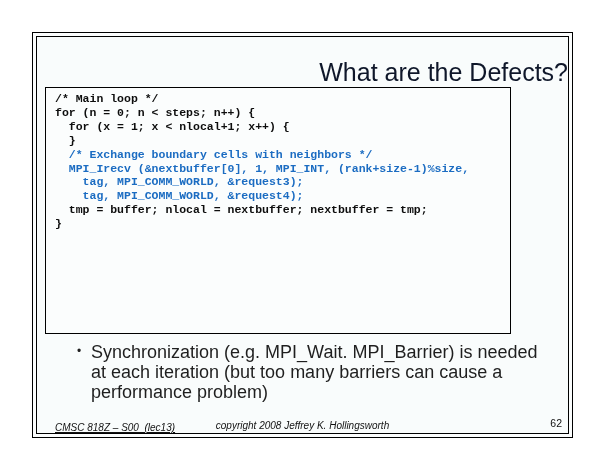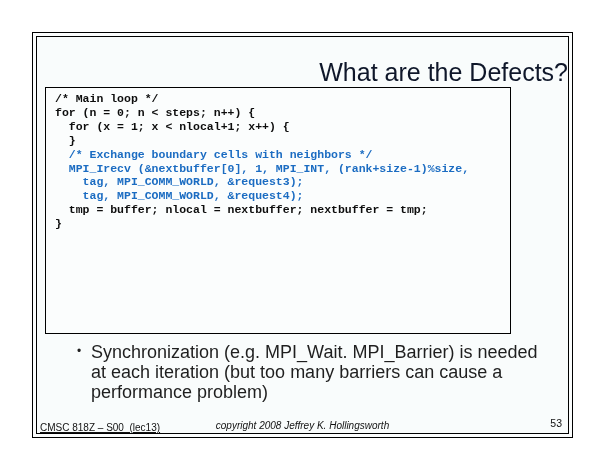--- a/index.html
+++ b/index.html
@@ -83,26 +83,27 @@
     line-height: 18.5px;
     color: #1f1f1f;
   }
   .bullet-text {
     flex: 1;
     font-size: 18px;
     line-height: 20px;
   }
   .footer-course {
     position: absolute;
-    left: 3px;
+    left: 18px;
     bottom: 0px;
     font-size: 10px;
     color: #111111;
     text-decoration: underline;
     white-space: pre;
+    font-style: italic;
   }
   .footer-copyright {
     position: absolute;
     left: 0;
     bottom: 2px;
     width: 100%;
     text-align: center;
     font-size: 10px;
     font-style: italic;
     color: #111111;
@@ -139,17 +140,17 @@
 
       <div class="bullet-item">
         <span class="bullet-marker">•</span>
         <span class="bullet-text">Synchronization (e.g. MPI_Wait. MPI_Barrier) is needed at each iteration (but too many barriers can cause a performance problem)</span>
       </div>
 
       <div class="footer-course">CMSC 818Z – S00  (lec13)</div>
 
       <div class="footer-copyright">copyright 2008 Jeffrey K. Hollingsworth</div>
 
-      <div class="footer-page">53</div>
+      <div class="footer-page">62</div>
 
     </div>
   </div>
 </div>
 
 </body></html>

